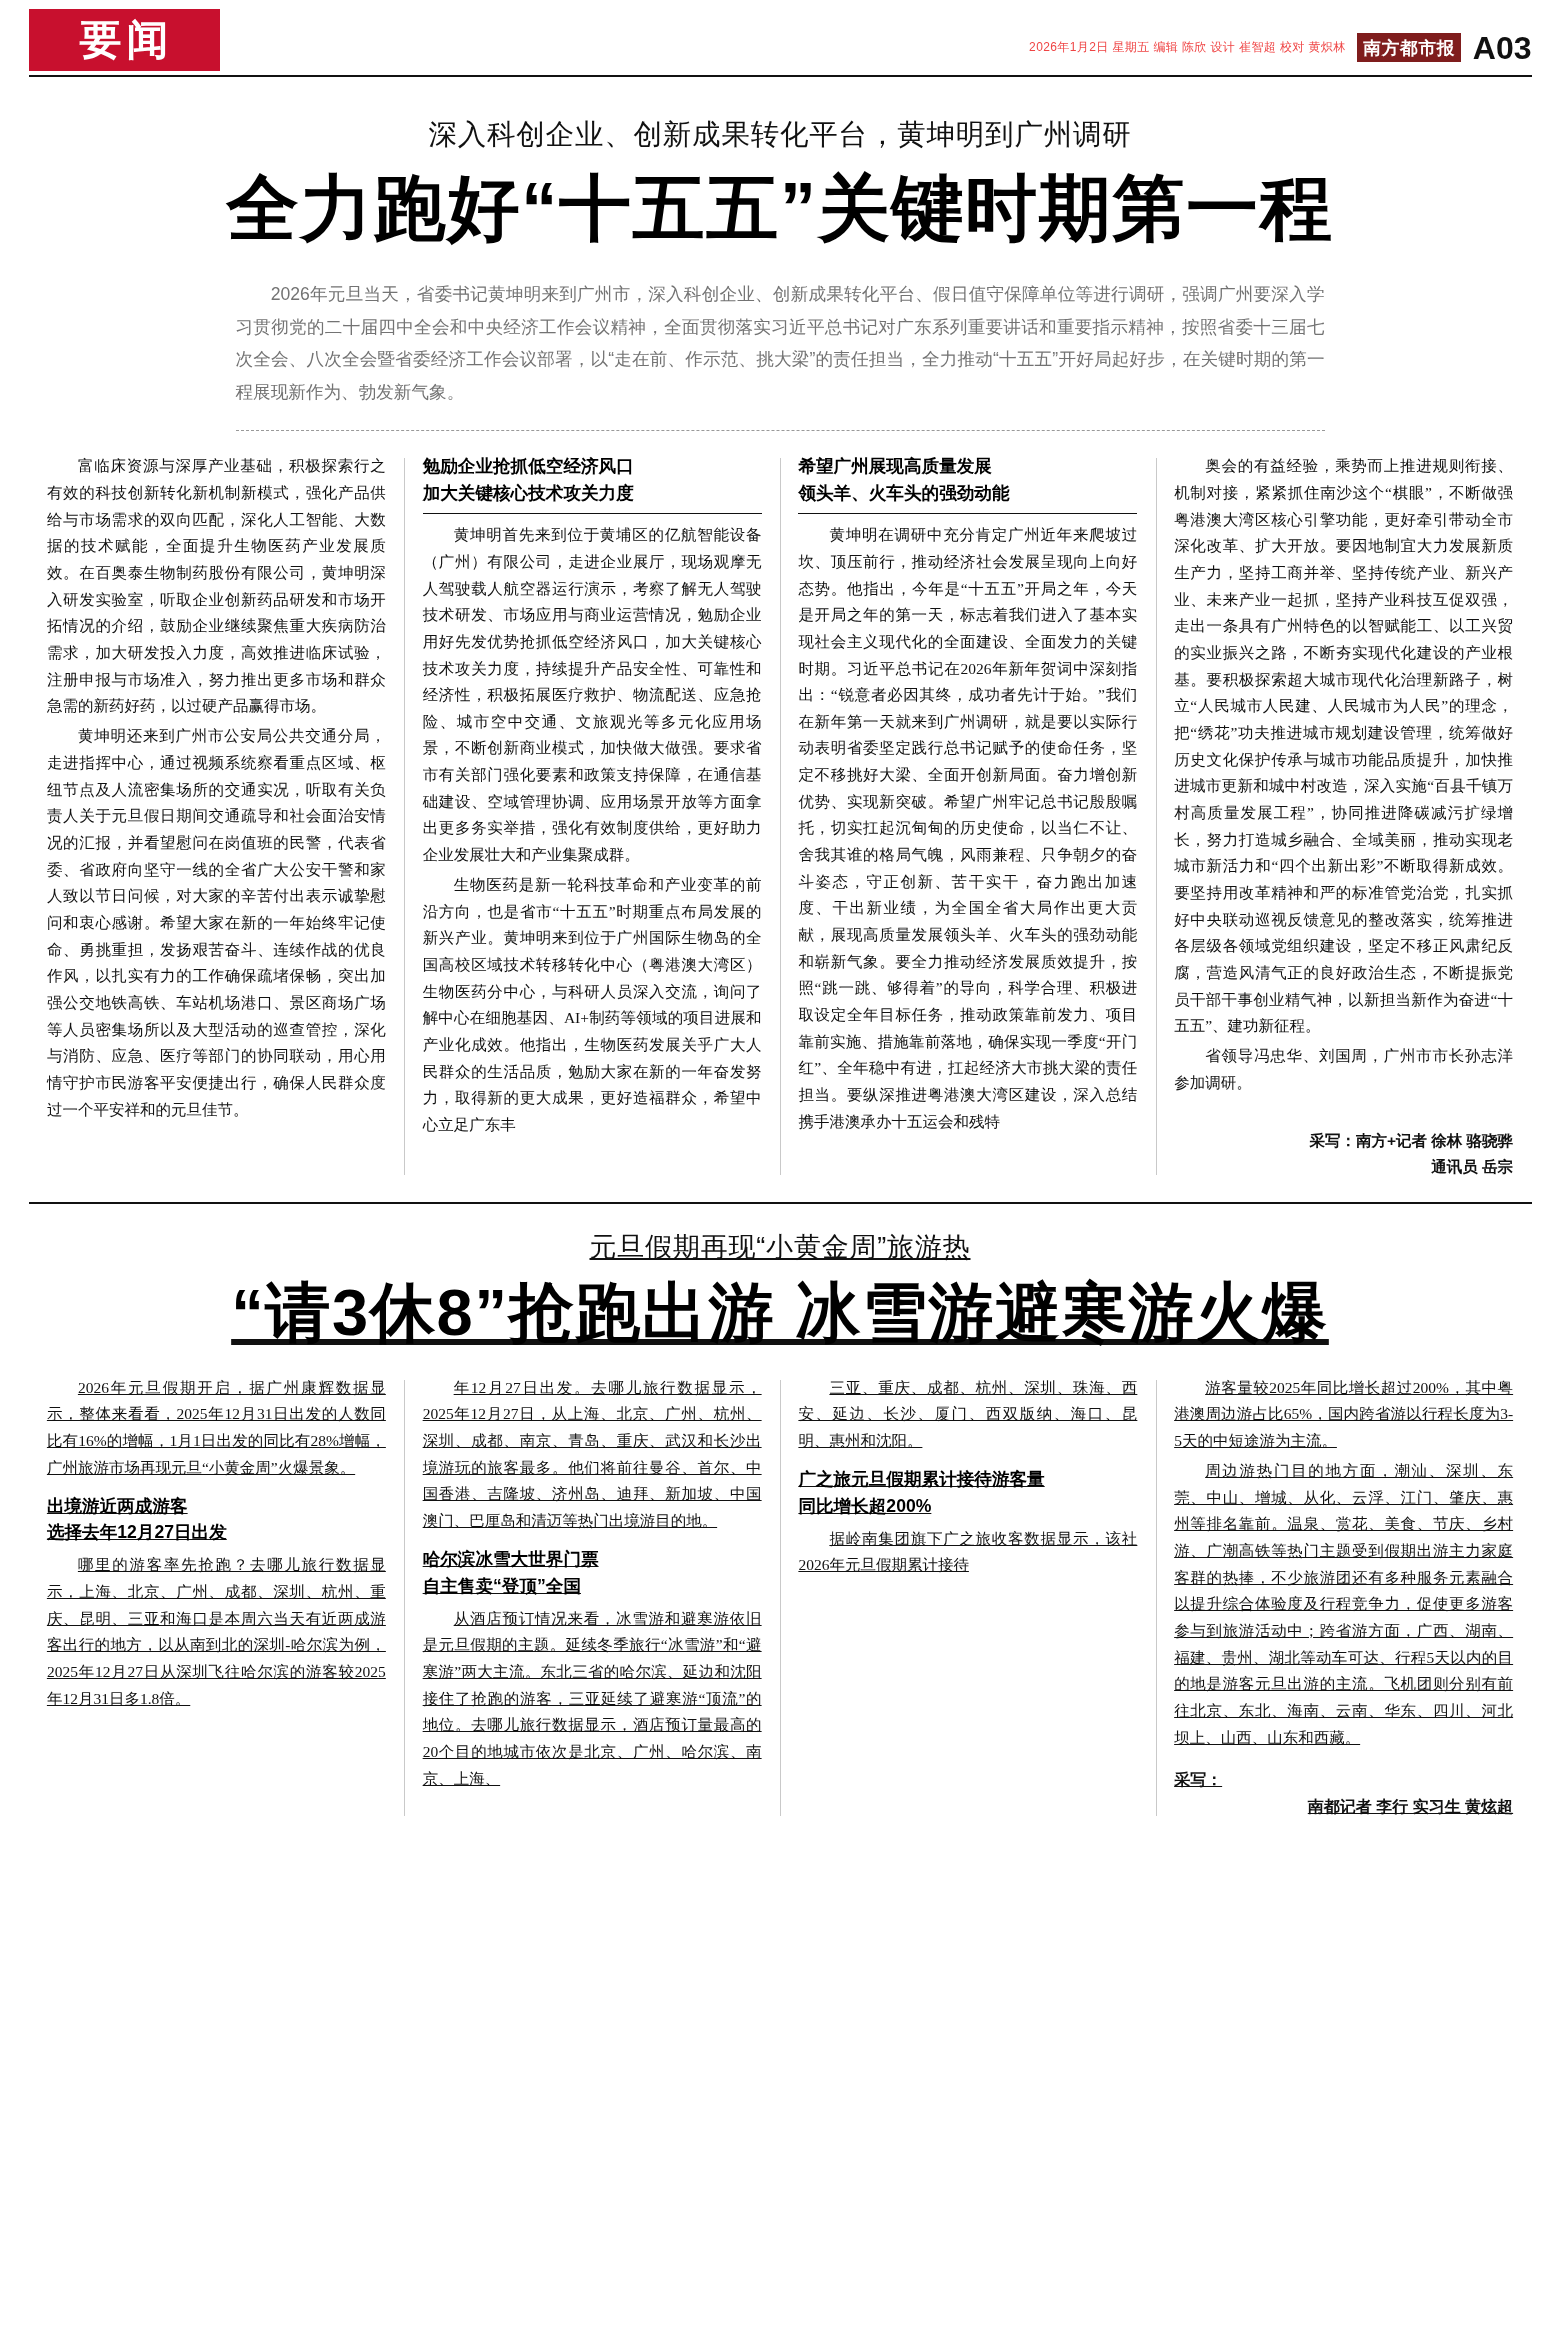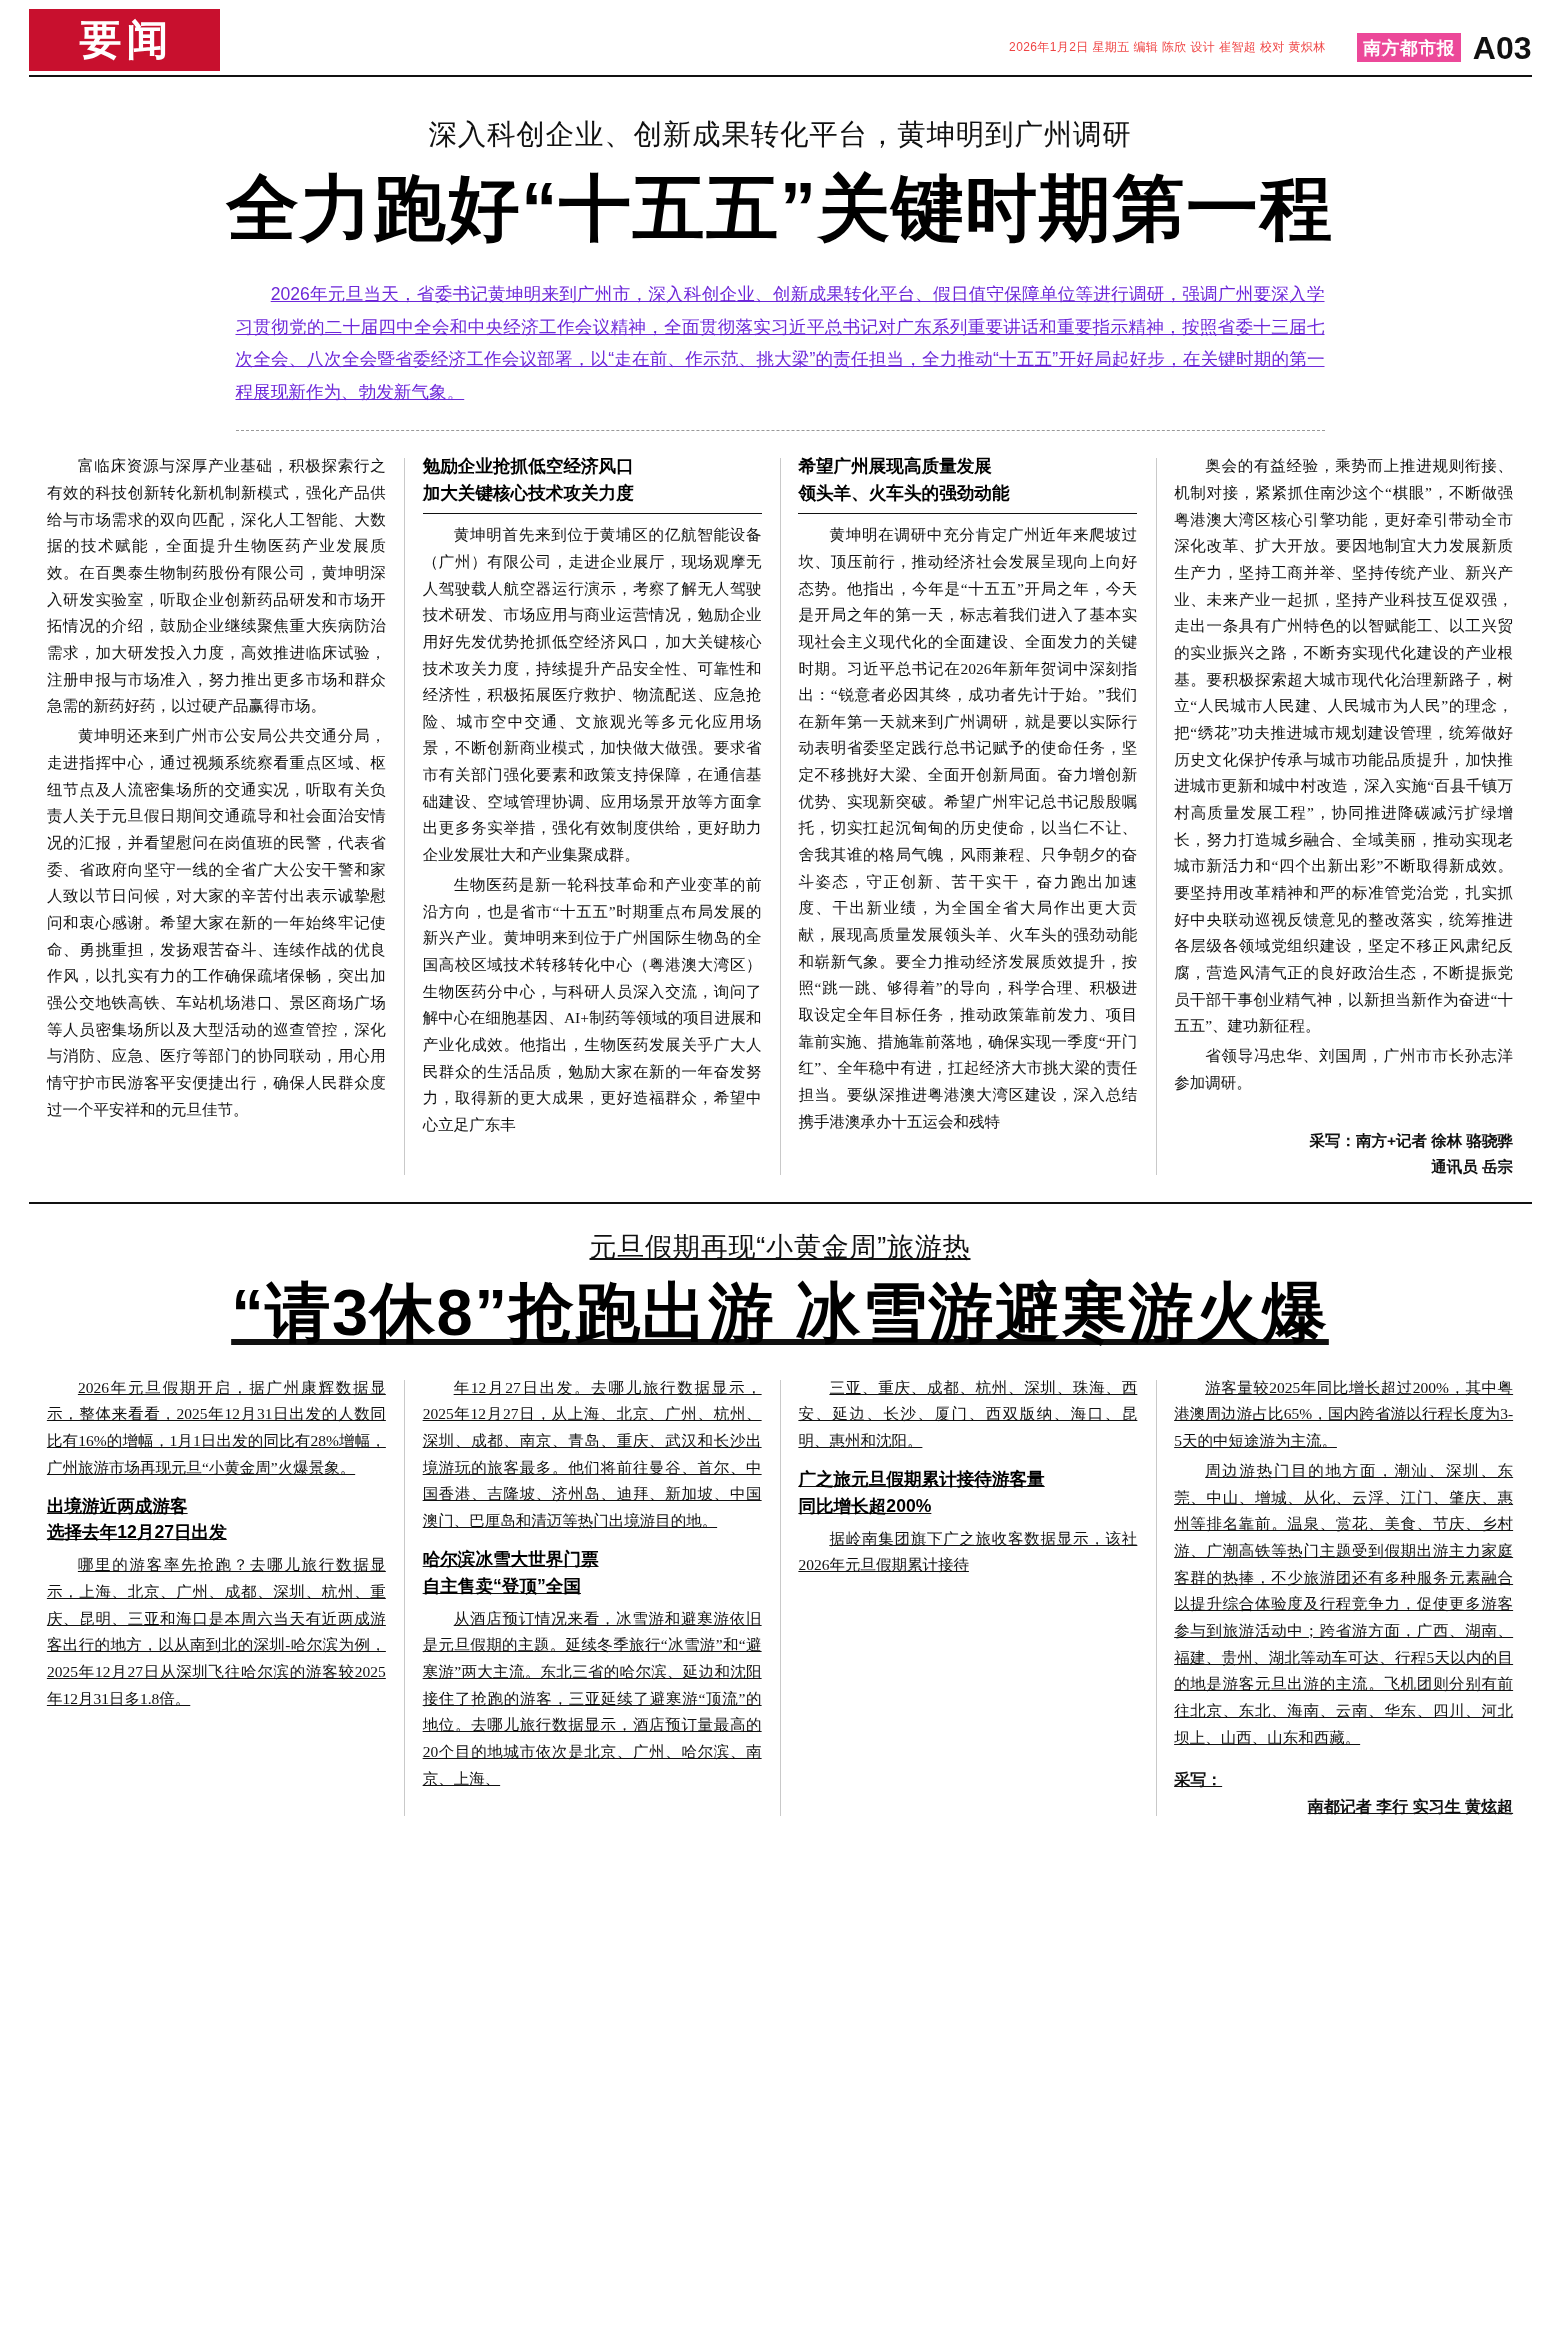--- a/index.html
+++ b/index.html
@@ -51,29 +51,28 @@
     gap: 11.7px;
     padding-top: 20px;
   }
   .masthead-meta {
     font-size: 12px;
     font-family: "Liberation Sans", sans-serif;
     color: #ef4444;
     letter-spacing: 0.4px;
   }
   .paper-logo {
-    background: #ec4899;
+    background: #7f1d1d;
     color: #fff;
     font-family: "Liberation Sans", sans-serif;
     font-weight: bold;
     font-size: 17.6px;
     padding: 2.5px 5.9px;
     letter-spacing: 0.8px;
     white-space: nowrap;
-    margin-left: 20px;
   }
   .page-num {
     font-family: "Liberation Sans", sans-serif;
     font-weight: bold;
     font-size: 32px;
     color: #111;
     line-height: 1;
   }
 
   
@@ -100,23 +99,22 @@
     width: 1089px;
     margin: 0 auto 22px auto;
     border-bottom: 0.8px dashed #999;
     padding-bottom: 22px;
   }
   .lead {
     font-size: 17.6px;
     line-height: 1.85;
     text-align: justify;
     text-indent: 2em;
-    color: #6d28d9;
-    font-family: "Liberation Sans", sans-serif;
-    text-decoration: underline;
+    color: #737373;
+    font-family: "Liberation Sans", sans-serif;
   }
 
   
   .cols4 {
     display: flex;
     gap: 0;
     margin-top: 11.7px;
   }
   .col {
     width: 25%;

